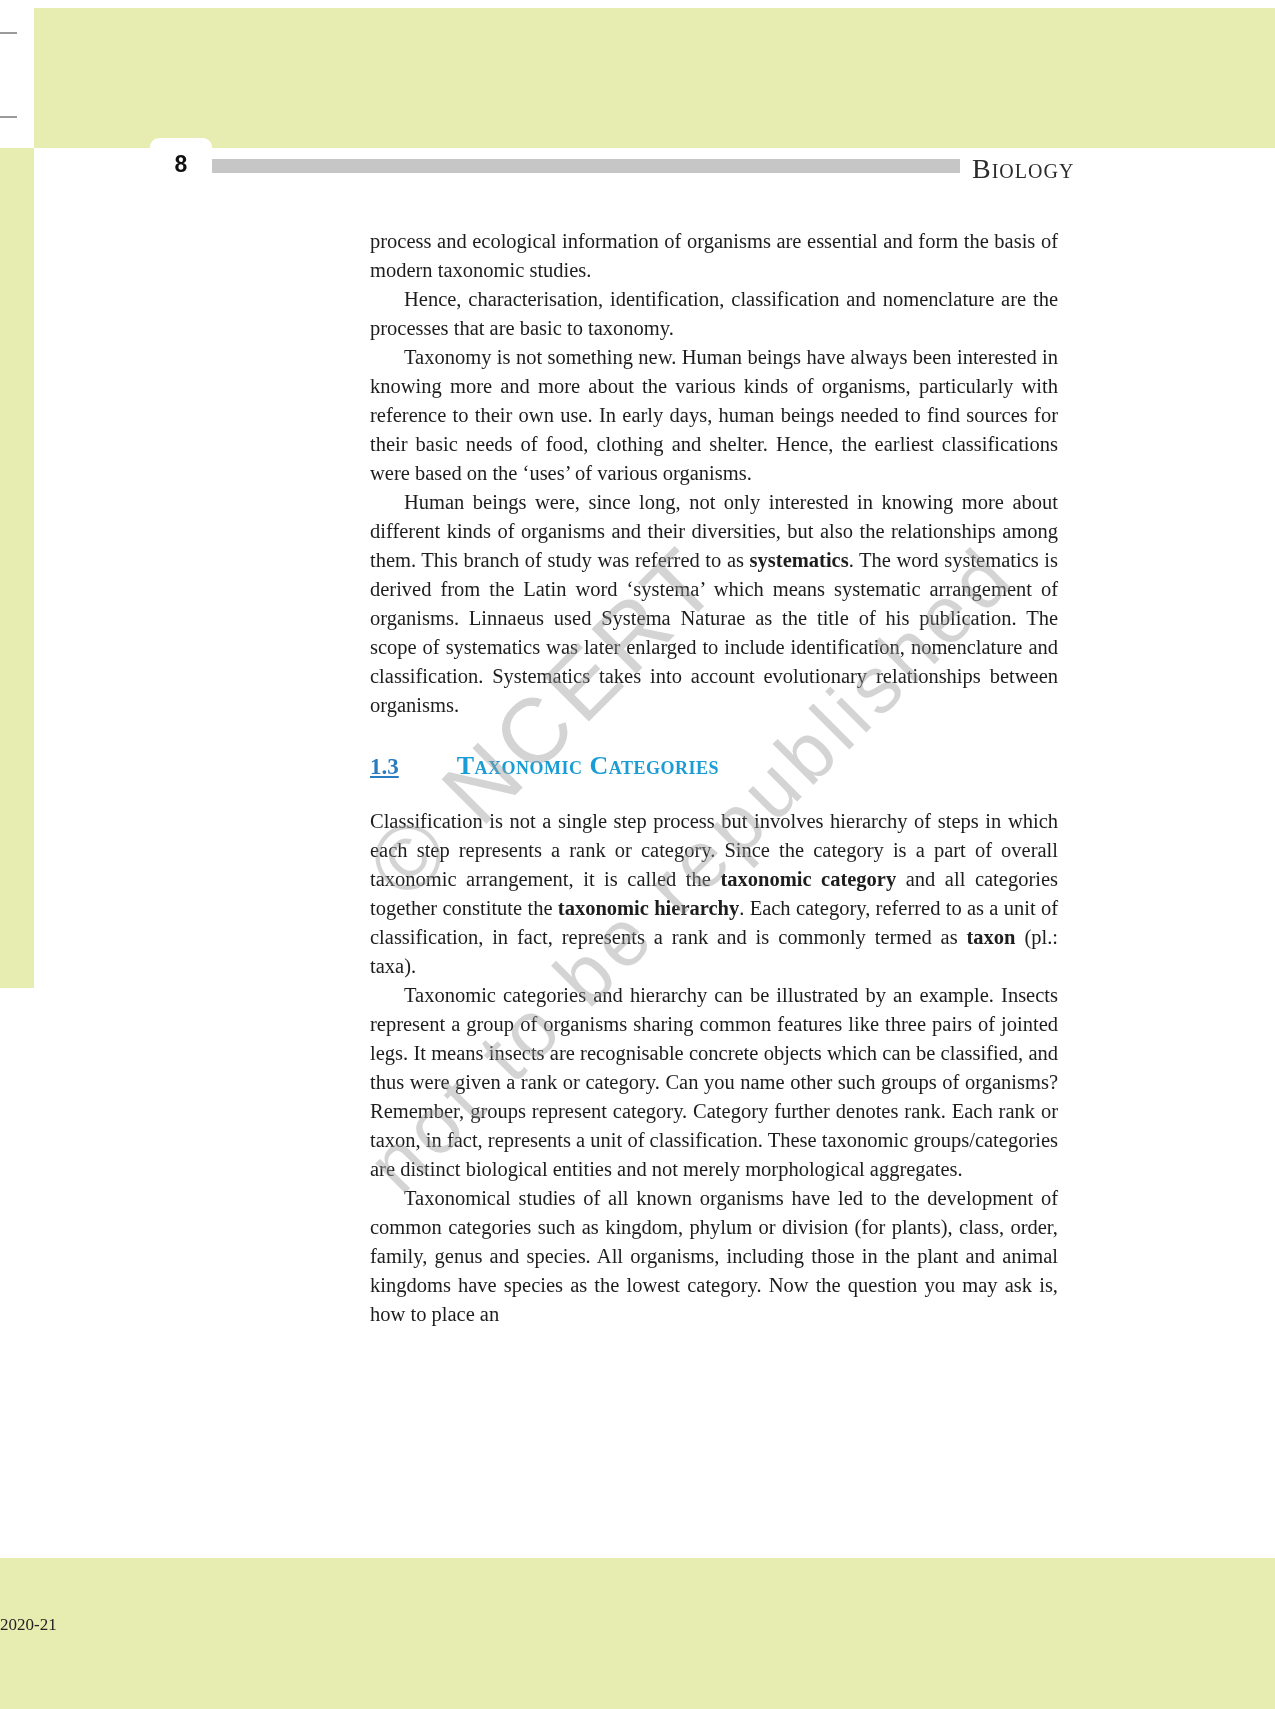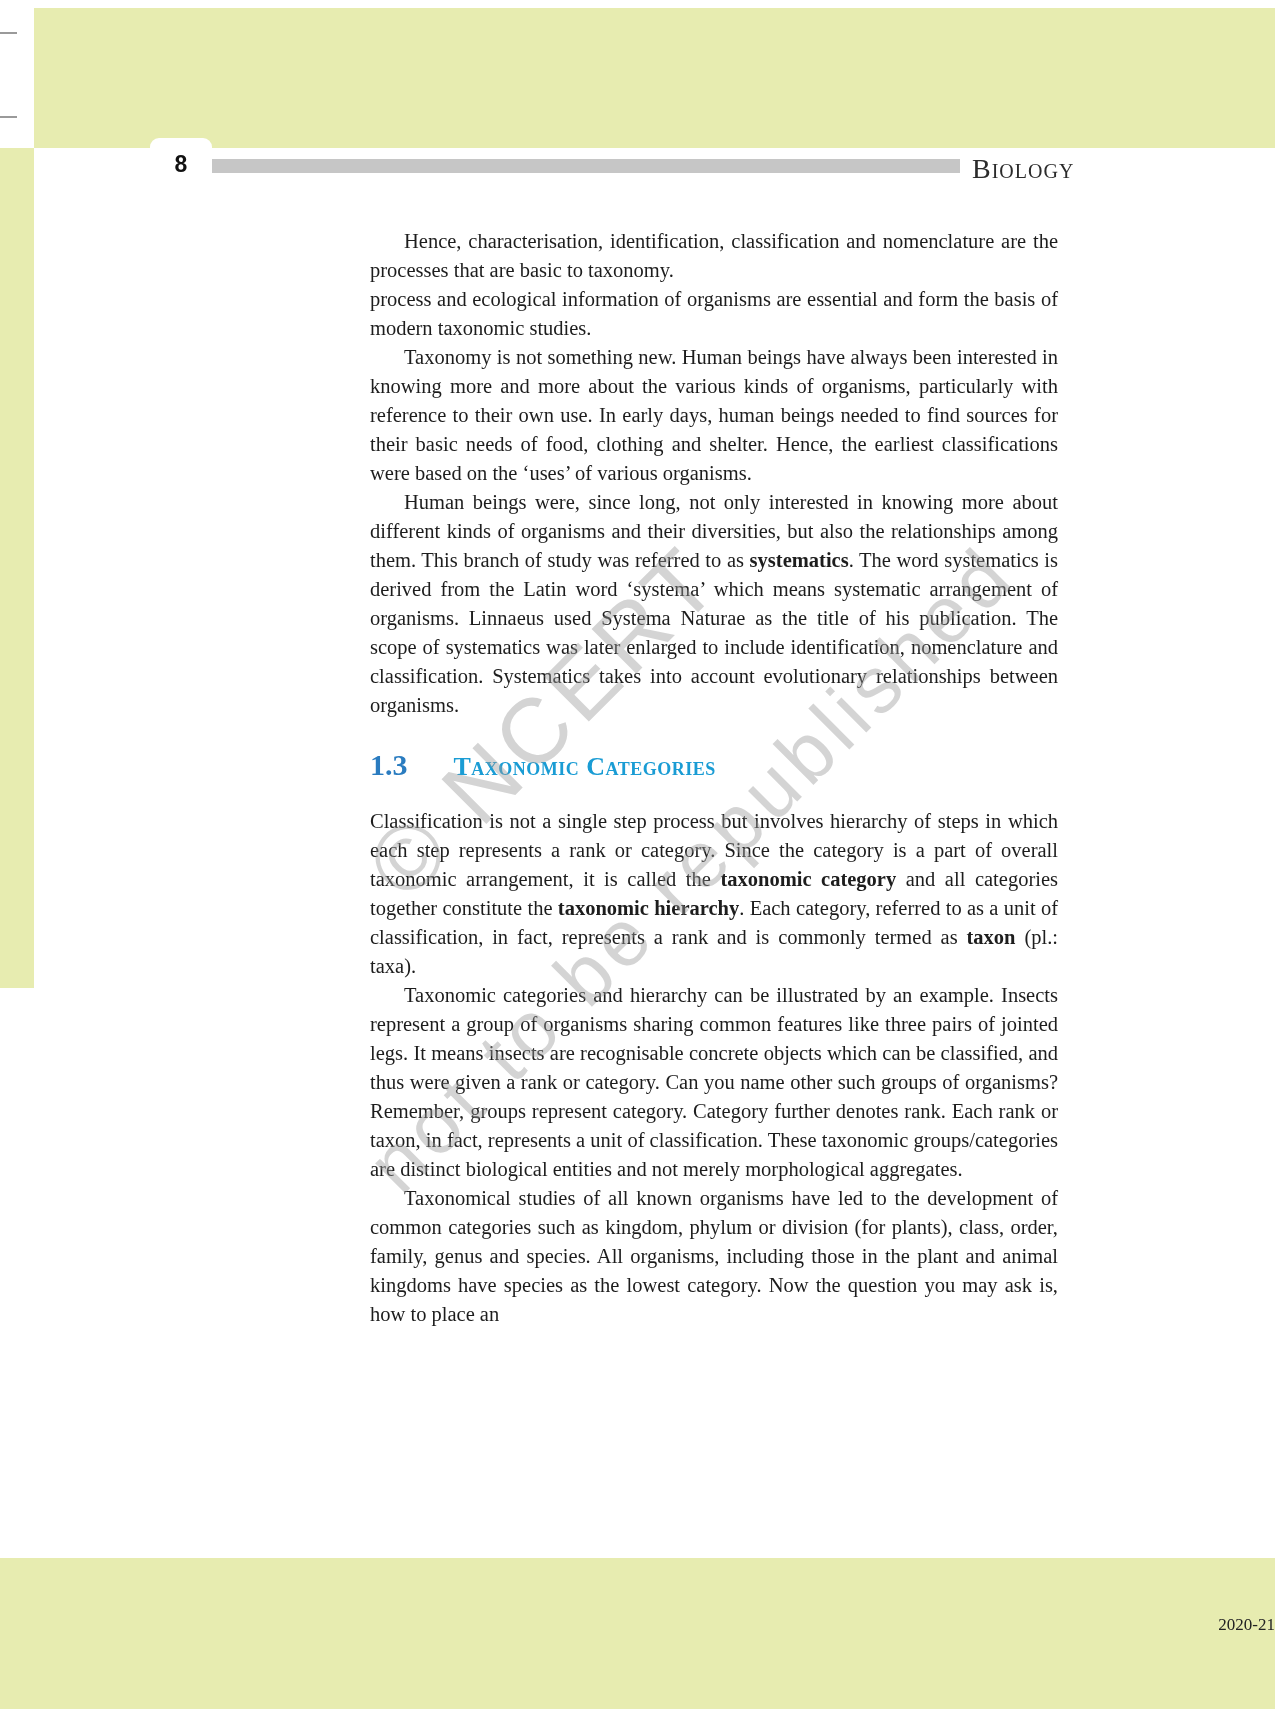--- a/index.html
+++ b/index.html
@@ -44,41 +44,41 @@
   .para{margin:0;}
   .para.indent{text-indent:34px;}
   .run-bold{font-weight:bold;}
   .run-italic{}
 
   .section{
     margin:30px 0 26px 0;
     font-weight:bold;
     display:block;
   }
-  .sec-num{color:var(--heading-number);font-size:30px;margin-right:46px;}
+  .sec-num{color:var(--heading-number);font-size:23px;margin-right:58px;text-decoration:underline;}
   .sec-title{color:var(--heading-title);font-size:26px;font-variant:small-caps;letter-spacing:0.5px;margin-top:20px;}
 
   
   .watermark{
     position:absolute;left:40px;top:640px;width:1150px;z-index:3;
     transform:rotate(-45deg);
     text-align:center;
     pointer-events:none;
     color:var(--watermark);
     opacity:0.42;
     font-family:"Liberation Sans","DejaVu Sans",sans-serif;
     letter-spacing:6px;
   }
   .wm1{font-size:92px;}
   .wm2{font-size:80px;margin-top:110px;white-space:nowrap;}
 
   
   .footer{
     position:absolute;left:0;top:1615px;width:100%;z-index:1;
-    text-align:right;font-size:17px;color:#222;
+    text-align:left;font-size:17px;color:#222;
   }
 </style>
 </head>
 <body>
 
 <div class="page">
 
   <div class="band-top"></div>
   <div class="corner"></div>
   <div class="crop crop1"></div>
@@ -86,22 +86,22 @@
   <div class="strip-left"></div>
   <div class="band-bottom"></div>
 
   <div class="page-tab">
     <span>8</span>
   </div>
   <div class="header-rule"></div>
   <div class="header-title">Biology</div>
 
   <div class="content">
+    <p class="para"><span>process and ecological information of organisms are essential and form the basis of modern taxonomic studies.</span></p>
     <p class="para indent"><span>Hence, characterisation, identification, classification and nomenclature are the processes that are basic to taxonomy.</span></p>
-    <p class="para"><span>process and ecological information of organisms are essential and form the basis of modern taxonomic studies.</span></p>
     <p class="para indent"><span>Taxonomy is not something new. Human beings have always been interested in knowing more and more about the various kinds of organisms, particularly with reference to their own use. In early days, human beings needed to find sources for their basic needs of food, clothing and shelter. Hence, the earliest classifications were based on the ‘uses’ of various organisms.</span></p>
     <p class="para indent"><span>Human beings were, since long, not only interested in knowing more about different kinds of organisms and their diversities, but also the relationships among them.  This branch of study was referred to as </span><span class="run-bold">systematics</span><span>.  The word systematics is derived from the Latin word ‘systema’ which means systematic arrangement of organisms.  Linnaeus used </span><span class="run-italic">Systema Naturae</span><span> as the  title of his publication.  The scope of systematics was later enlarged to include identification, nomenclature and classification. Systematics takes into account evolutionary relationships between organisms.</span></p>
 
     <h2 class="section">
       <span class="sec-num">1.3</span><span class="sec-title">Taxonomic Categories</span>
     </h2>
 
     <p class="para"><span>Classification is not a single step process but involves hierarchy of steps in which each step represents a rank or category.  Since the category is a part of overall taxonomic arrangement, it is called the </span><span class="run-bold">taxonomic category</span><span> and all categories together constitute the </span><span class="run-bold">taxonomic hierarchy</span><span>.  Each category, referred to as a unit of classification, in fact, represents a rank and is commonly termed as </span><span class="run-bold">taxon</span><span> (pl.: taxa).</span></p>
     <p class="para indent"><span>Taxonomic categories and hierarchy can be illustrated by an example. Insects represent a group of organisms sharing common features like three pairs of jointed legs.  It means insects are recognisable concrete objects which can be classified, and thus were given a rank or category. Can you name other such groups of organisms? Remember, groups represent category.  Category further denotes rank.  Each rank or </span><span class="run-italic">taxon</span><span>, in fact, represents a unit of classification. These taxonomic groups/categories are distinct biological entities and not merely morphological aggregates.</span></p>
     <p class="para indent"><span>Taxonomical studies of all known organisms have led to the development of common categories such as kingdom, phylum or division (for plants), class, order, family, genus and species. All organisms, including those in the plant and animal kingdoms have species as the lowest category. Now the question you may ask is, how to place an</span></p>

